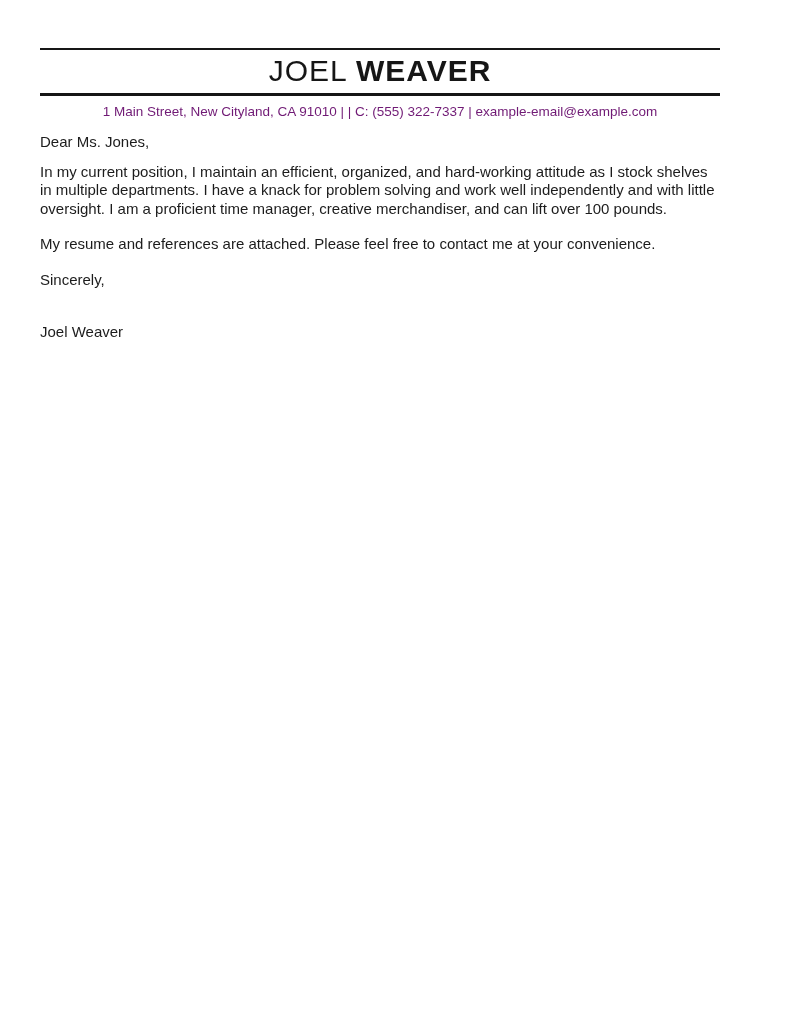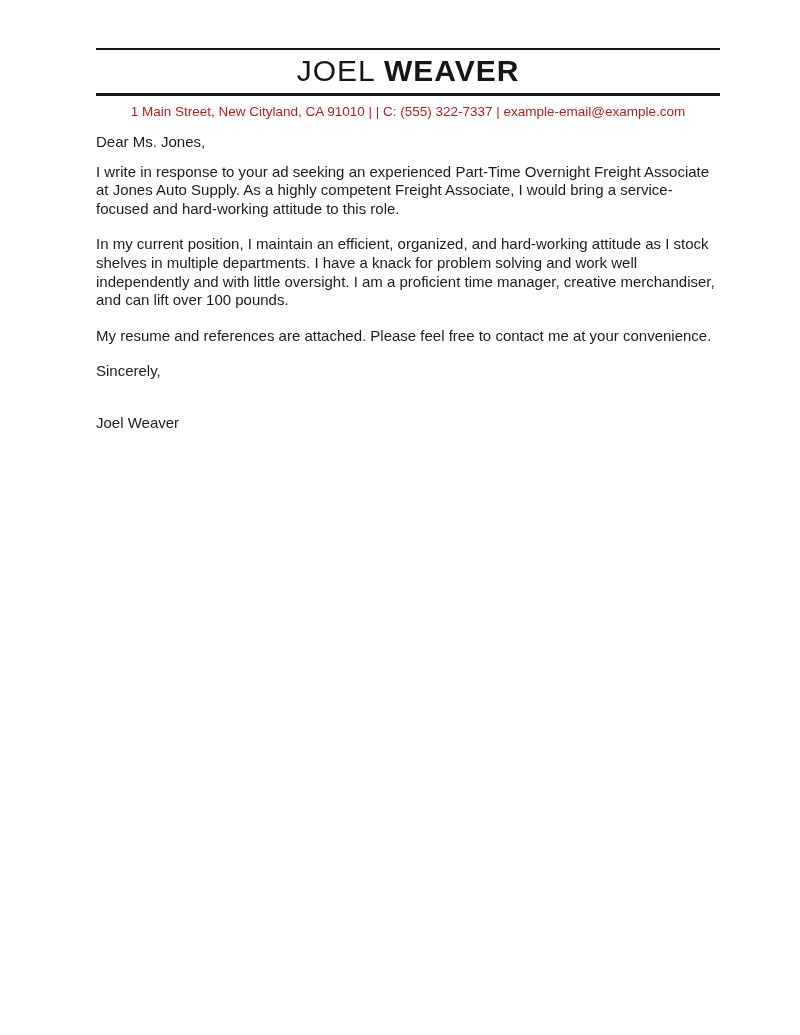--- a/index.html
+++ b/index.html
@@ -6,21 +6,21 @@
     margin: 0;
     padding: 0;
     background: #ffffff;
   }
   .page {
     position: relative;
     width: 800px;
     height: 1035px;
     background: #ffffff;
     box-sizing: border-box;
-    padding: 48px 80px 0 96px;
+    padding: 48px 80px 0 40px;
     font-family: "Liberation Sans", sans-serif;
     color: #1c1c1c;
   }
   .name-band {
     border-top: 2px solid #161616;
     border-bottom: 3px solid #161616;
     text-align: center;
     padding: 5px 0 6px 0;
   }
   .page-title {
@@ -33,21 +33,21 @@
     white-space: nowrap;
   }
   .name-last {
     font-weight: 700;
   }
   .contact-line {
     margin-top: 8px;
     text-align: center;
     font-size: 13.5px;
     line-height: 15px;
-    color: #b91c1c;
+    color: #701a75;
     white-space: nowrap;
   }
   .letter-body {
     margin-top: 14px;
     font-size: 15px;
     line-height: 18.6px;
   }
   .letter-body p {
     margin: 0 0 17px 0;
   }
@@ -71,21 +71,20 @@
   <header>
     <div class="name-band">
       <h1 class="page-title"><span class="name-first">JOEL</span> <span class="name-last">WEAVER</span></h1>
     </div>
     <div class="contact-line">1 Main Street, New Cityland, CA 91010 | | C: (555) 322-7337 | example-email@example.com</div>
   </header>
 
   <main class="letter-body">
     <p class="salutation">Dear Ms. Jones,</p>
 
-    <p class="body-paragraph">I write in response to your ad seeking an experienced Part-Time Overnight Freight Associate at Jones Auto Supply. As a highly competent Freight Associate, I would bring a service-focused and hard-working attitude to this role.</p>
 
     <p class="body-paragraph">In my current position, I maintain an efficient, organized, and hard-working attitude as I stock shelves in multiple departments. I have a knack for problem solving and work well independently and with little oversight. I am a proficient time manager, creative merchandiser, and can lift over 100 pounds.</p>
 
 
     <p class="body-paragraph attachment-note">My resume and references are attached. Please feel free to contact me at your convenience.</p>
 
     <p class="closing">Sincerely,</p>
 
     <p class="signature">Joel Weaver</p>
   </main>

